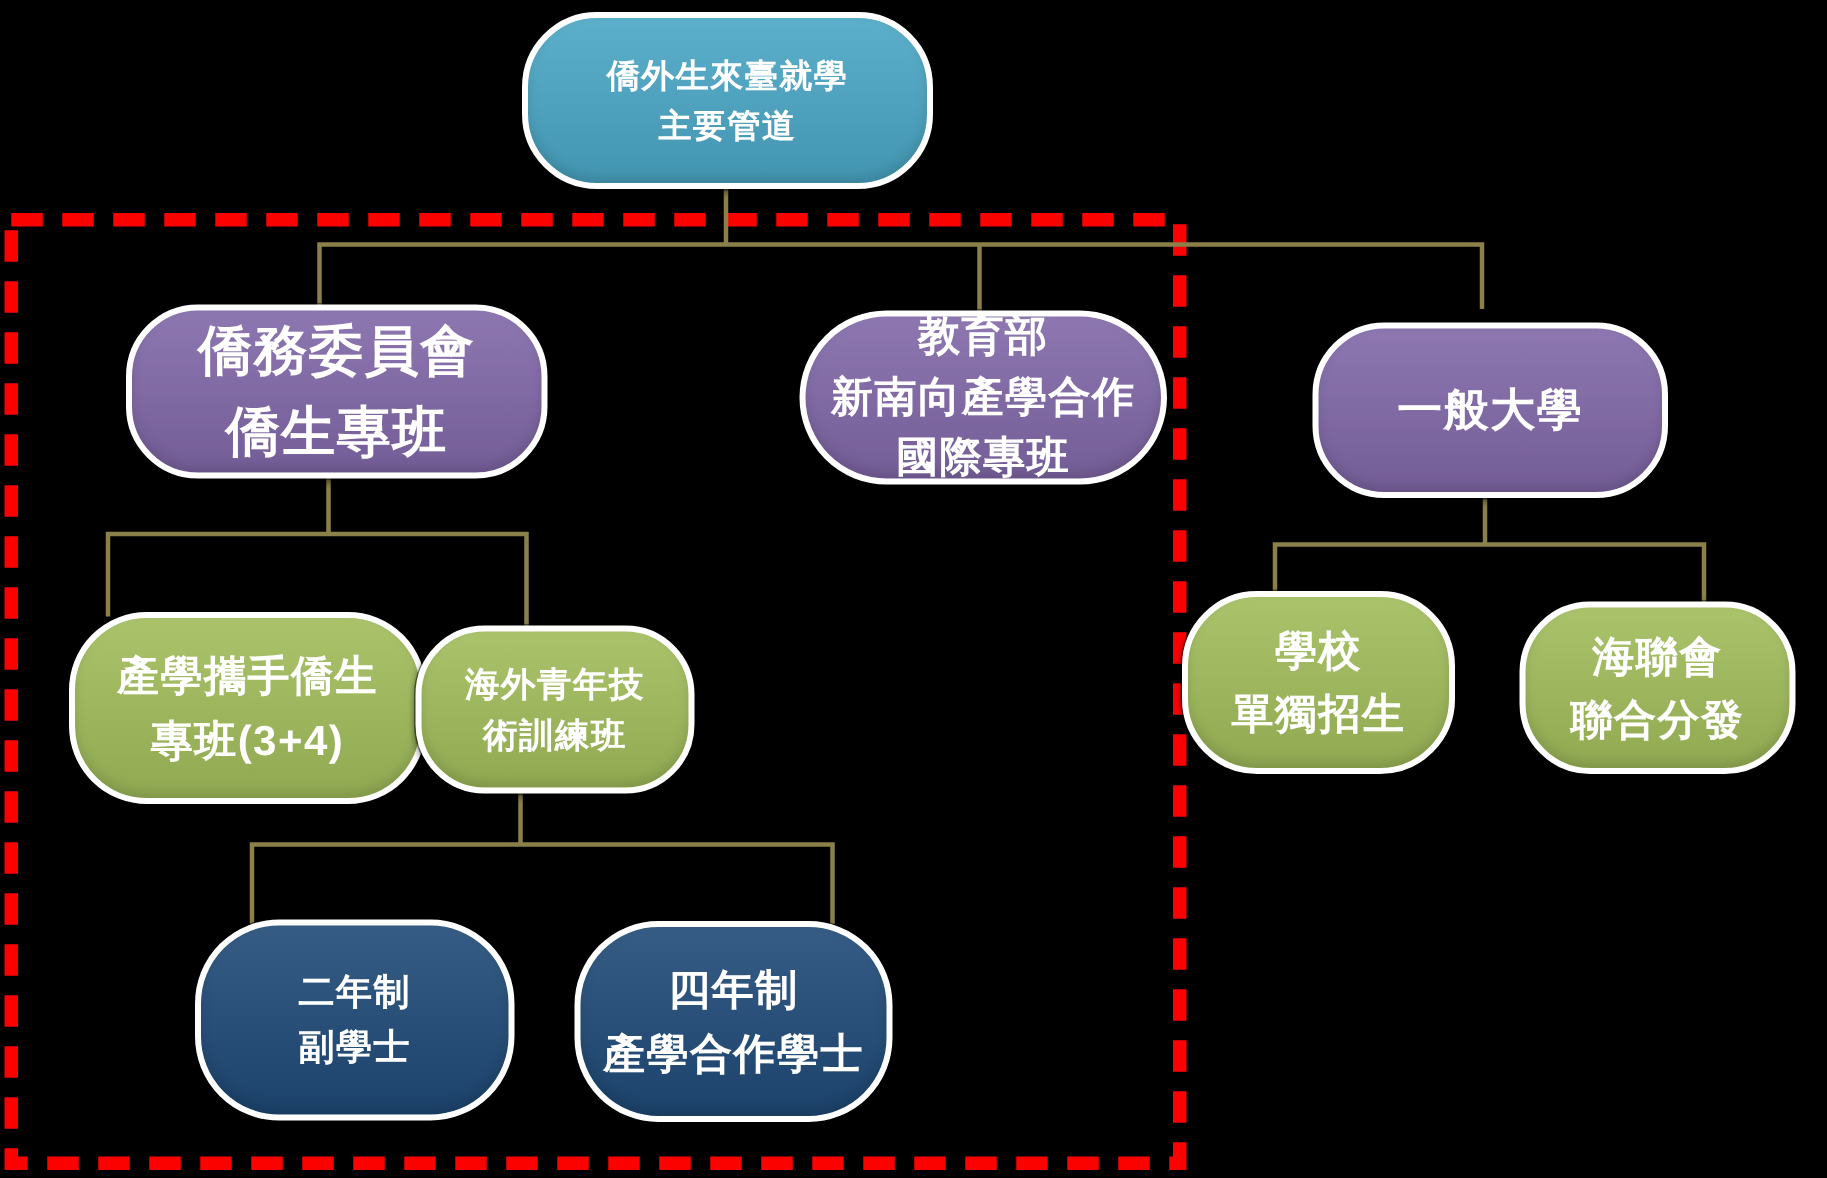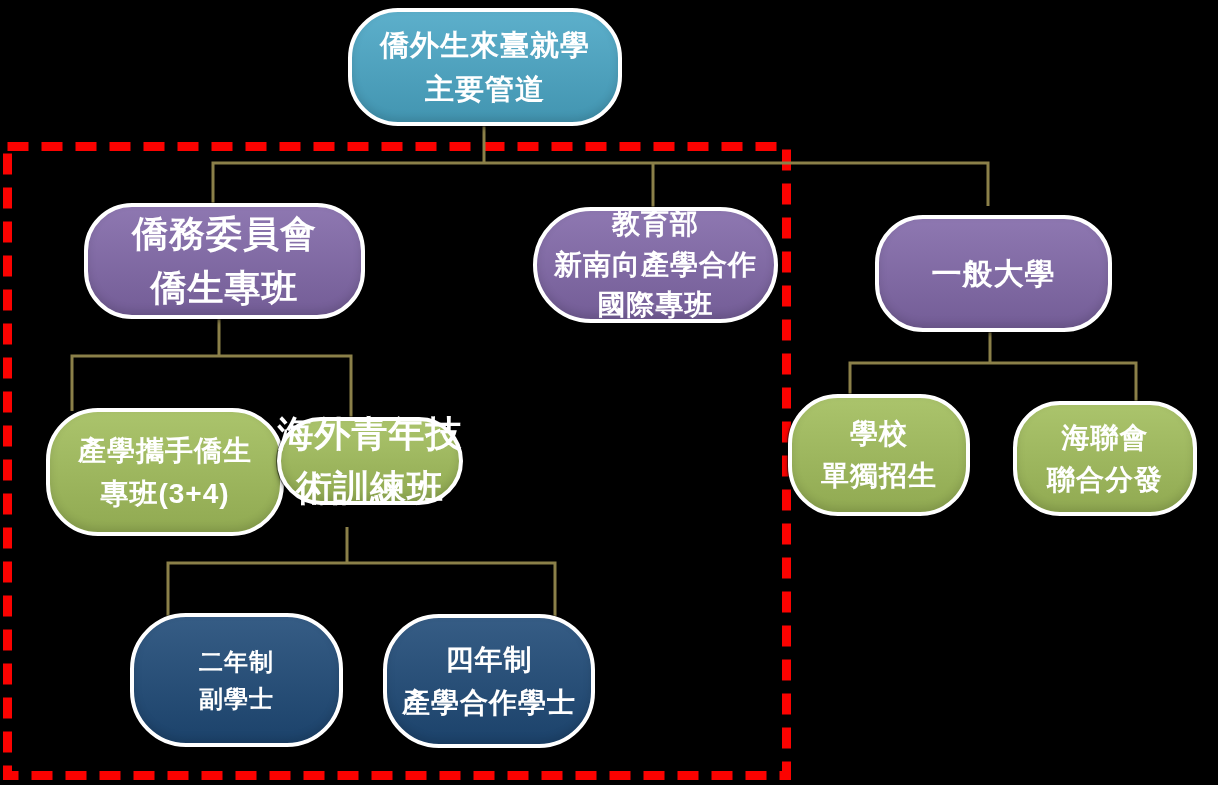--- a/index.html
+++ b/index.html
@@ -59,21 +59,21 @@
     <polyline class="conn" points="219,317 219,356"></polyline>
     <polyline class="conn" points="72,411 72,356 351,356 351,420"></polyline>
 
     <polyline class="conn" points="347,527 347,563"></polyline>
     <polyline class="conn" points="168,616 168,563 555,563 555,616"></polyline>
 
     <polyline class="conn" points="990,319 990,363"></polyline>
     <polyline class="conn" points="850,402 850,363 1136,363 1136,404"></polyline>
   </svg>
 
-  <div class="node teal" style="left:348px;top:8px;width:274px;height:118px;border-radius:50px;font-size:29px;line-height:1.52;">
+  <div class="node teal" style="left:348px;top:8px;width:274px;height:118px;border-radius:50px;font-size:22px;line-height:1.52;">
     <div class="ln">僑外生來臺就學</div>
     <div class="ln">主要管道</div>
   </div>
 
   <div class="node purple" style="left:84px;top:203px;width:281px;height:116px;border-radius:48px;font-size:36px;line-height:1.5;font-family:Liberation Serif, serif;">
     <div class="ln">僑務委員會</div>
     <div class="ln">僑生專班</div>
   </div>
 
   <div class="node purple" style="left:533px;top:207px;width:245px;height:116px;border-radius:58px;font-size:28px;line-height:1.45;">
@@ -84,21 +84,21 @@
 
   <div class="node purple" style="left:875px;top:215px;width:237px;height:117px;border-radius:48px;font-size:30px;line-height:1.5;">
     <div class="ln">一般大學</div>
   </div>
 
   <div class="node green" style="left:10px;top:408px;width:238px;height:128px;border-radius:52px;font-size:28px;line-height:1.55;margin-left:36px;">
     <div class="ln">產學攜手僑生</div>
     <div class="ln">專班(3+4)</div>
   </div>
 
-  <div class="node green" style="left:277px;top:417px;width:186px;height:88px;border-radius:46px;font-size:36px;line-height:1.5;">
+  <div class="node green" style="left:277px;top:417px;width:186px;height:112px;border-radius:46px;font-size:23px;line-height:1.5;">
     <div class="ln">海外青年技</div>
     <div class="ln">術訓練班</div>
   </div>
 
   <div class="node green" style="left:788px;top:394px;width:182px;height:122px;border-radius:50px;font-size:28px;line-height:1.5;">
     <div class="ln">學校</div>
     <div class="ln">單獨招生</div>
   </div>
 
   <div class="node green" style="left:1013px;top:401px;width:184px;height:115px;border-radius:47px;font-size:28px;line-height:1.5;">

